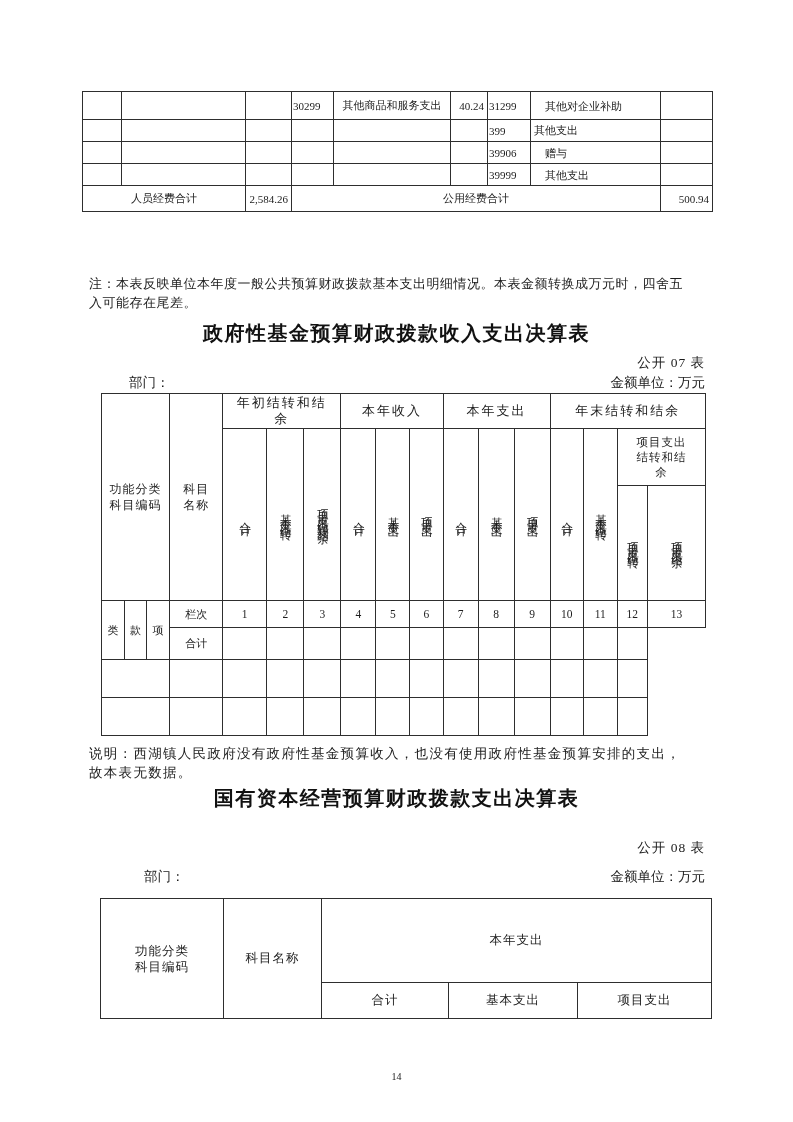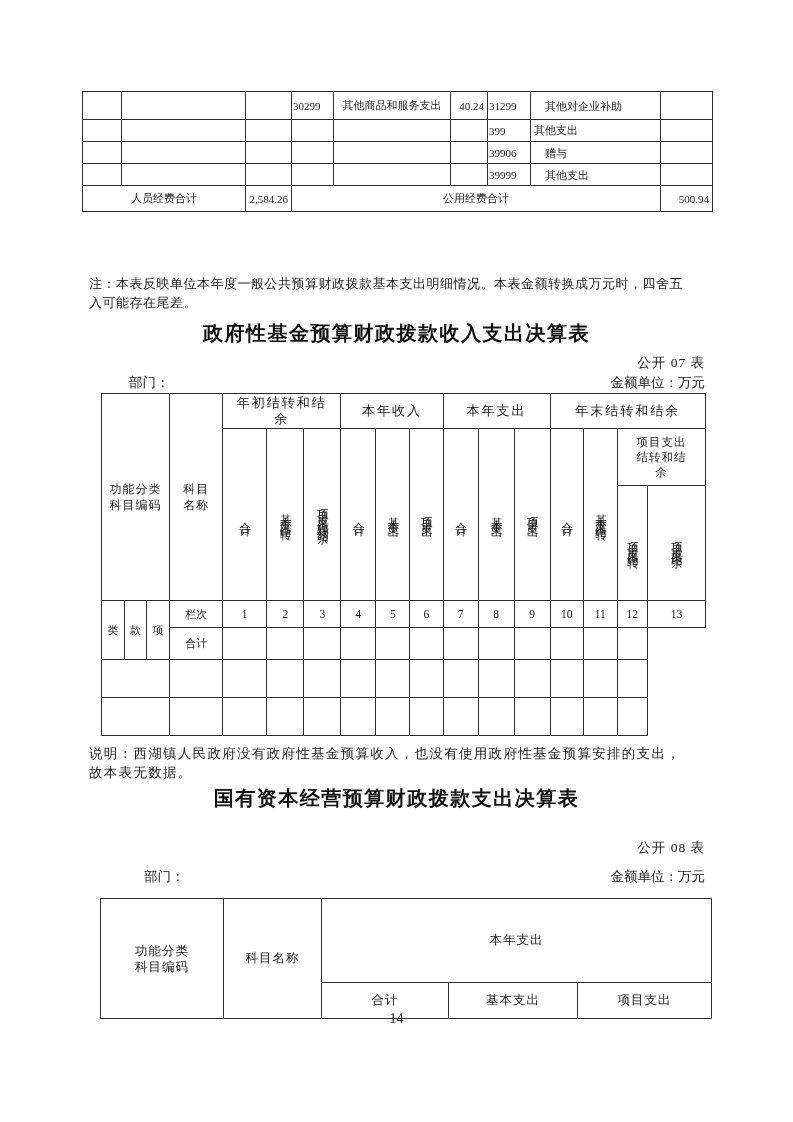--- a/index.html
+++ b/index.html
@@ -65,21 +65,21 @@
     display: inline-block; letter-spacing: 3px; line-height: 1.15;
     font-size: 11.5px;
   }
   .subhdr { display: inline-block; width: 54px; line-height: 15px; font-size: 11.5px; letter-spacing: 1px; }
   .t2 .num { font-size: 11.5px; }
 
   
   .t3 { position: absolute; left: 100px; top: 898px; width: 612px; }
   .t3 td { text-align: center; font-size: 12.5px; letter-spacing: 1px; }
 
-  .pagenum { position: absolute; top: 1011px; left: 0; width: 100%; text-align: center; font-size: 14px; }
+  .pagenum { position: absolute; top: 1071px; left: 0; width: 100%; text-align: center; font-size: 10px; }
 </style>
 </head>
 <body>
 
 <div class="page">
 
   <table class="t1">
     <colgroup>
       <col style="width:39px">
         <col style="width:124px">

